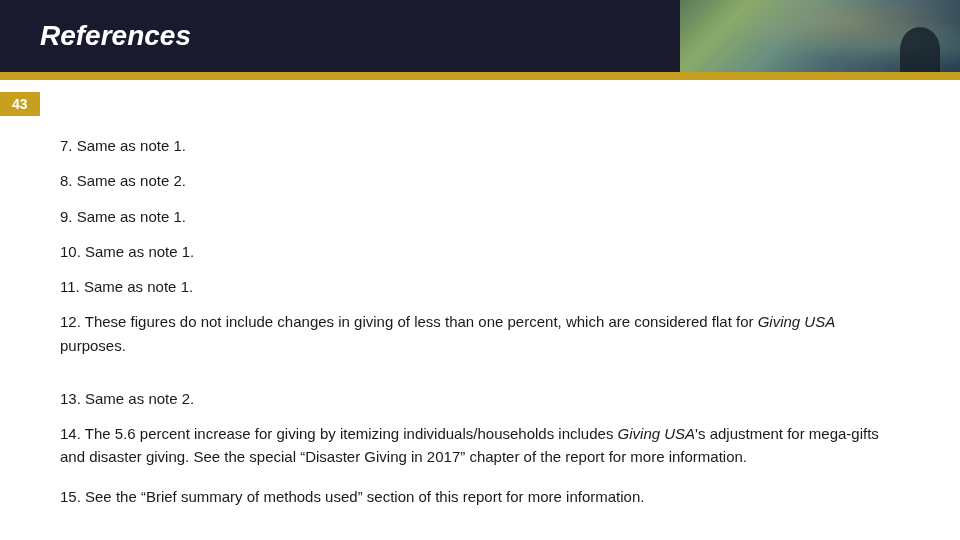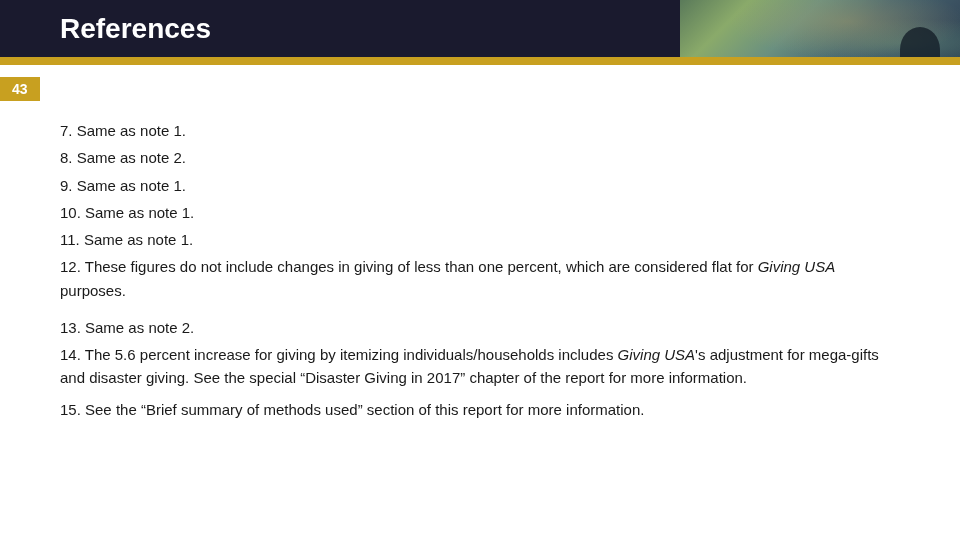--- a/index.html
+++ b/index.html
@@ -16,26 +16,27 @@
       width: 960px;
       height: 540px;
       display: flex;
       flex-direction: column;
       position: relative;
     }
 
     
     .header {
       background: #1a1a2e;
-      height: 57px;
+      height: 72px;
       display: flex;
       align-items: center;
-      padding-left: 60px;
+      padding-left: 40px;
       position: relative;
       overflow: hidden;
+      font-style: italic;
     }
 
     .header-title {
       color: #ffffff;
       font-size: 28px;
       font-weight: bold;
       z-index: 2;
     }
 
     
@@ -92,21 +93,21 @@
     .page-number-row {
       padding: 12px 0 0 0;
     }
 
     
     .content {
       flex: 1;
       padding: 18px 60px 20px 60px;
       display: flex;
       flex-direction: column;
-      gap: 0;
+      gap: 8px;
     }
 
     .ref-item {
       font-size: 15px;
       color: #1a1a1a;
       line-height: 1.55;
       margin-bottom: 4px;
     }
 
     .ref-item.italic-part em {

